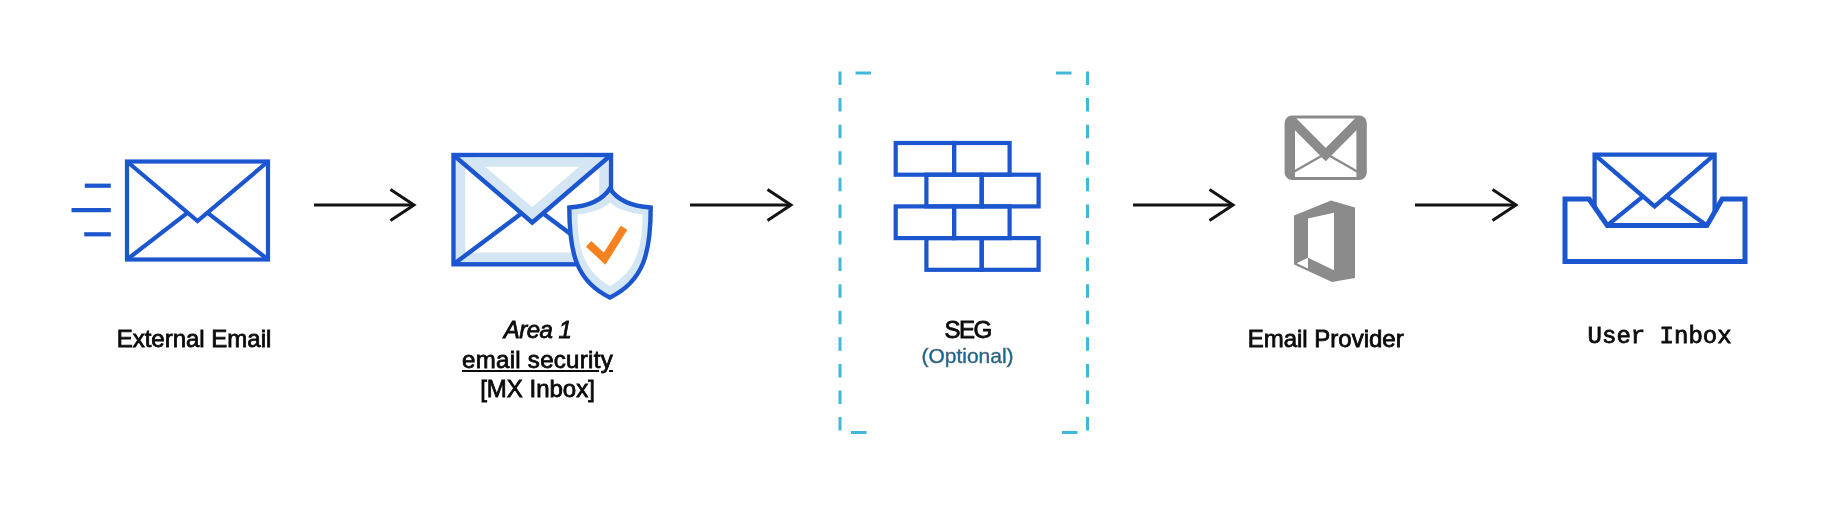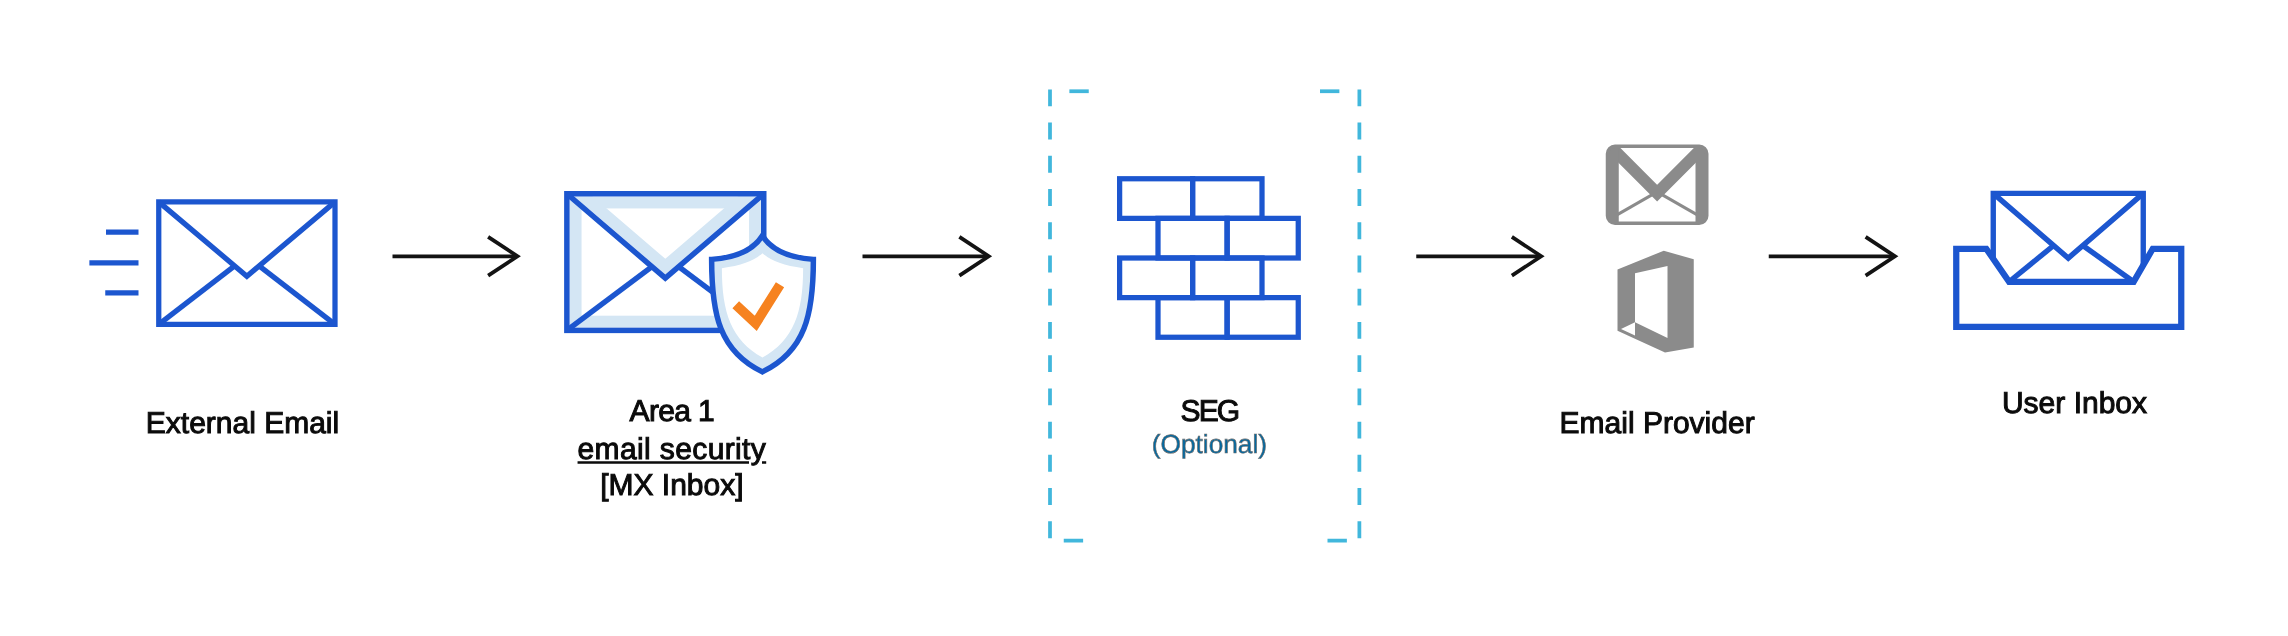--- a/index.html
+++ b/index.html
@@ -16,21 +16,21 @@
     position: absolute;
     transform: translateX(-50%);
     text-align: center;
     color: #0b0b0b;
     font-size: 24px;
     line-height: 29.5px;
     font-weight: 400;
     -webkit-text-stroke: 0.8px #0b0b0b;
     white-space: nowrap;
   }
-  .label .tight { letter-spacing: -0.5px; }
+  .label .tight { letter-spacing: -0.5px; font-style: italic; }
   .label .wide { letter-spacing: 0.3px; text-decoration: underline; }
   .label-seg { letter-spacing: -1.5px; text-align: center; }
   .sublabel {
     position: absolute;
     transform: translateX(-50%);
     text-align: center;
     color: #0369a1;
     font-size: 21px;
     line-height: 26px;
     font-weight: 400;
@@ -152,15 +152,15 @@
     <div class="tight">Area 1</div>
     <div class="wide">email security</div>
     <div>[MX Inbox]</div>
   </div>
 
   <div class="label label-seg" style="left:967.5px; top:314.5px;">SEG</div>
   <div class="sublabel" style="left:967.5px; top:342.5px;">(Optional)</div>
 
   <div class="label" style="left:1325.7px; top:324px;">Email Provider</div>
 
-  <div class="label" style="left:1659.6px; top:308px;">User Inbox</div>
+  <div class="label" style="left:1659.6px; top:322px;font-family:Liberation Mono, monospace;">User Inbox</div>
 
 </div>
 
 </body></html>

